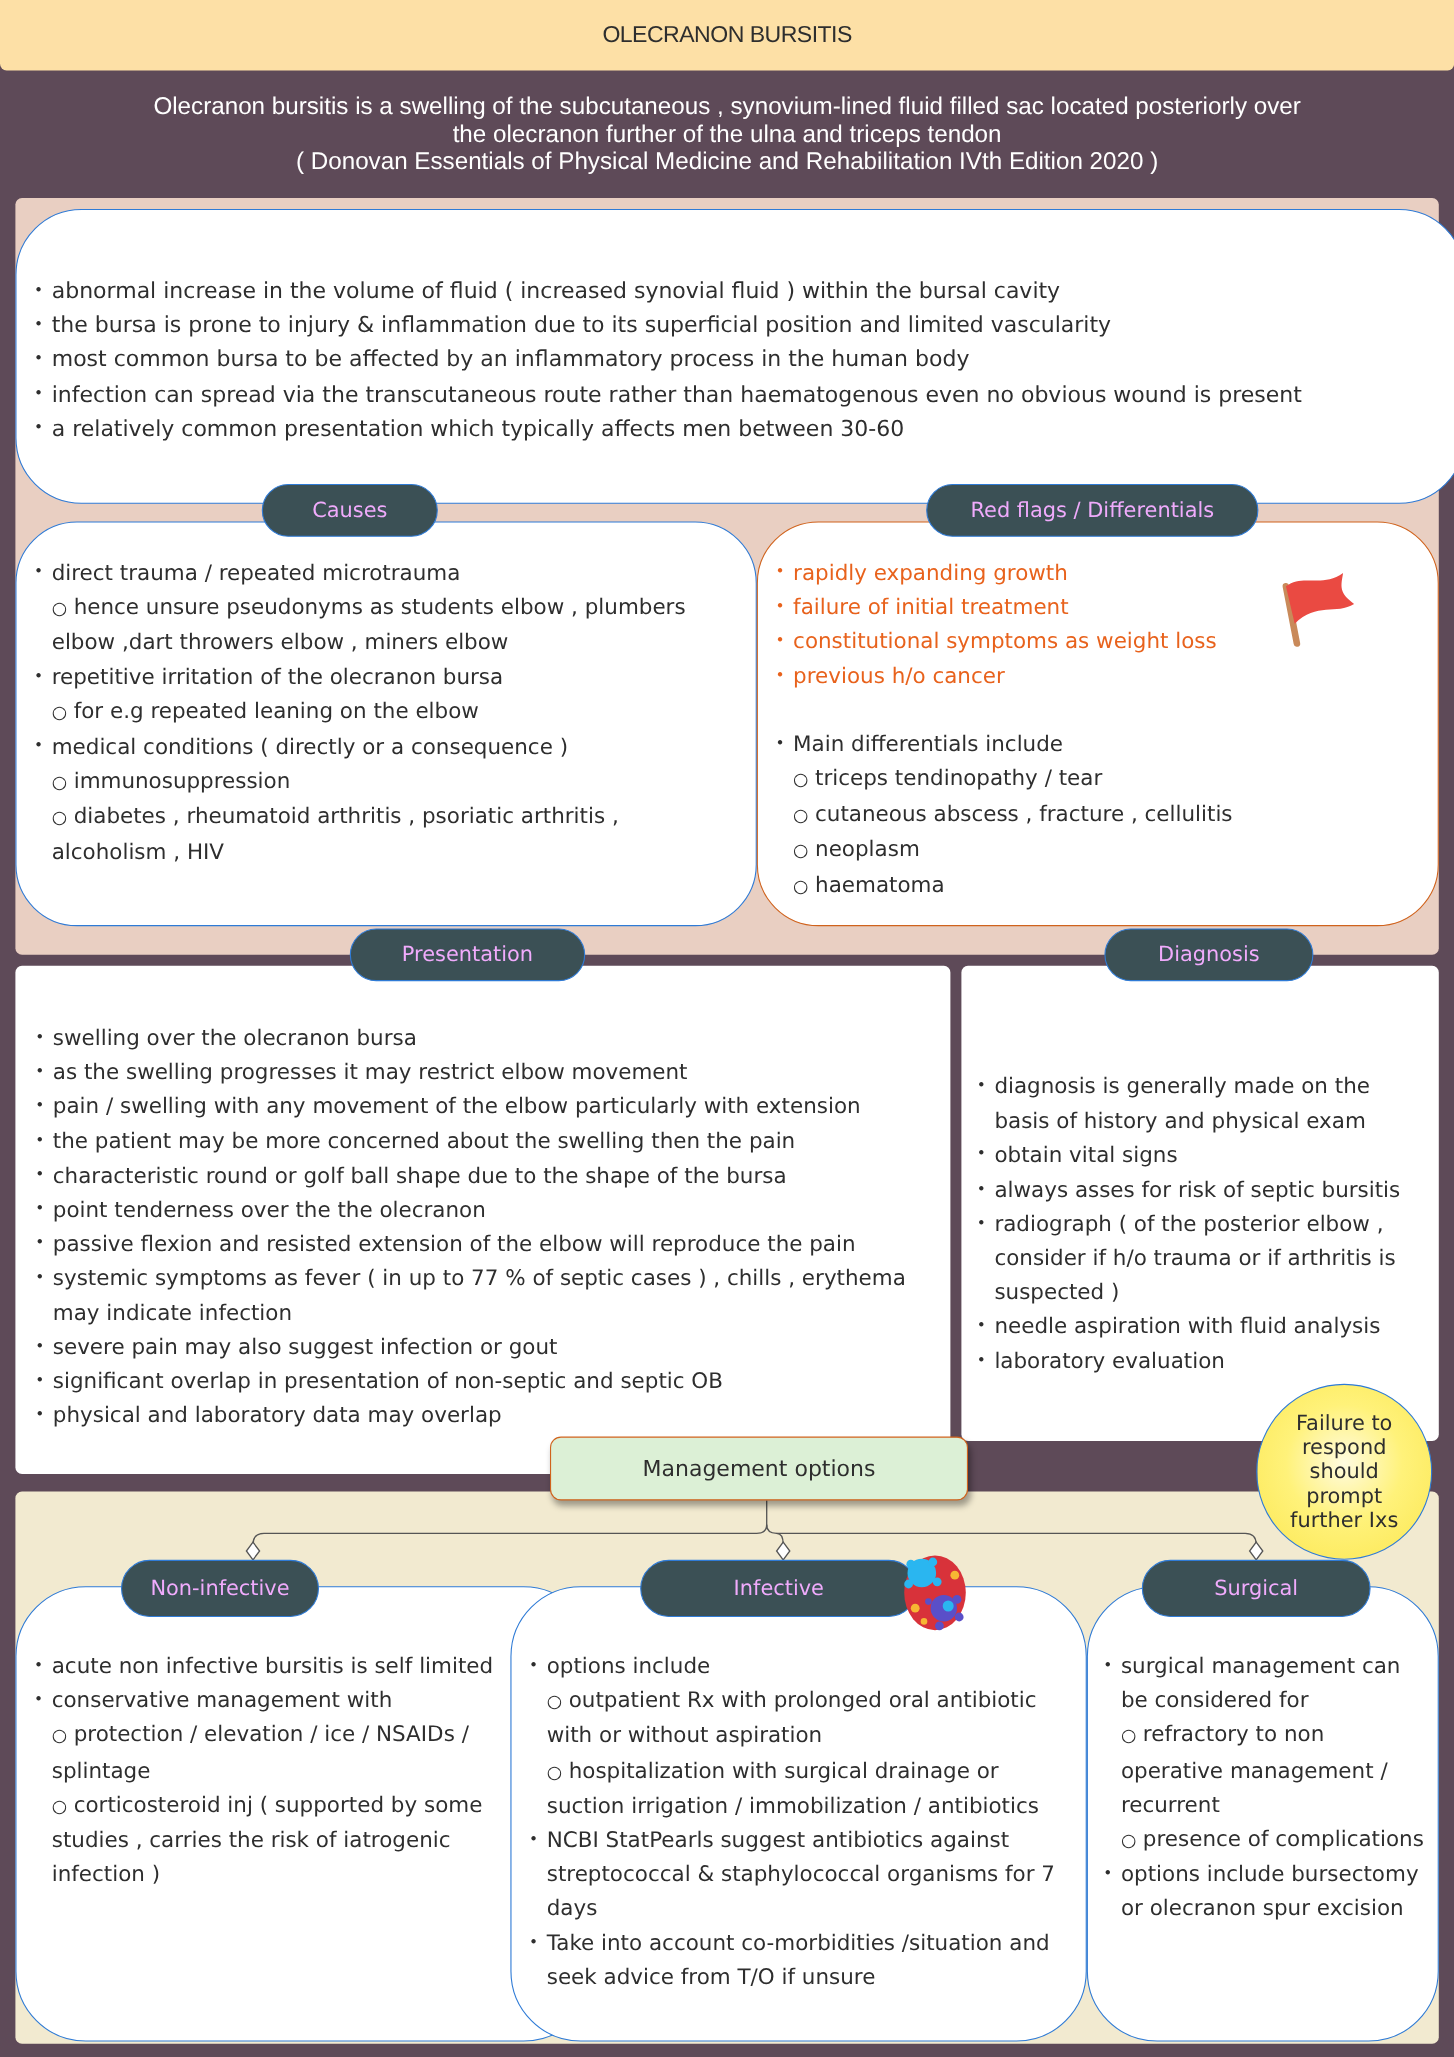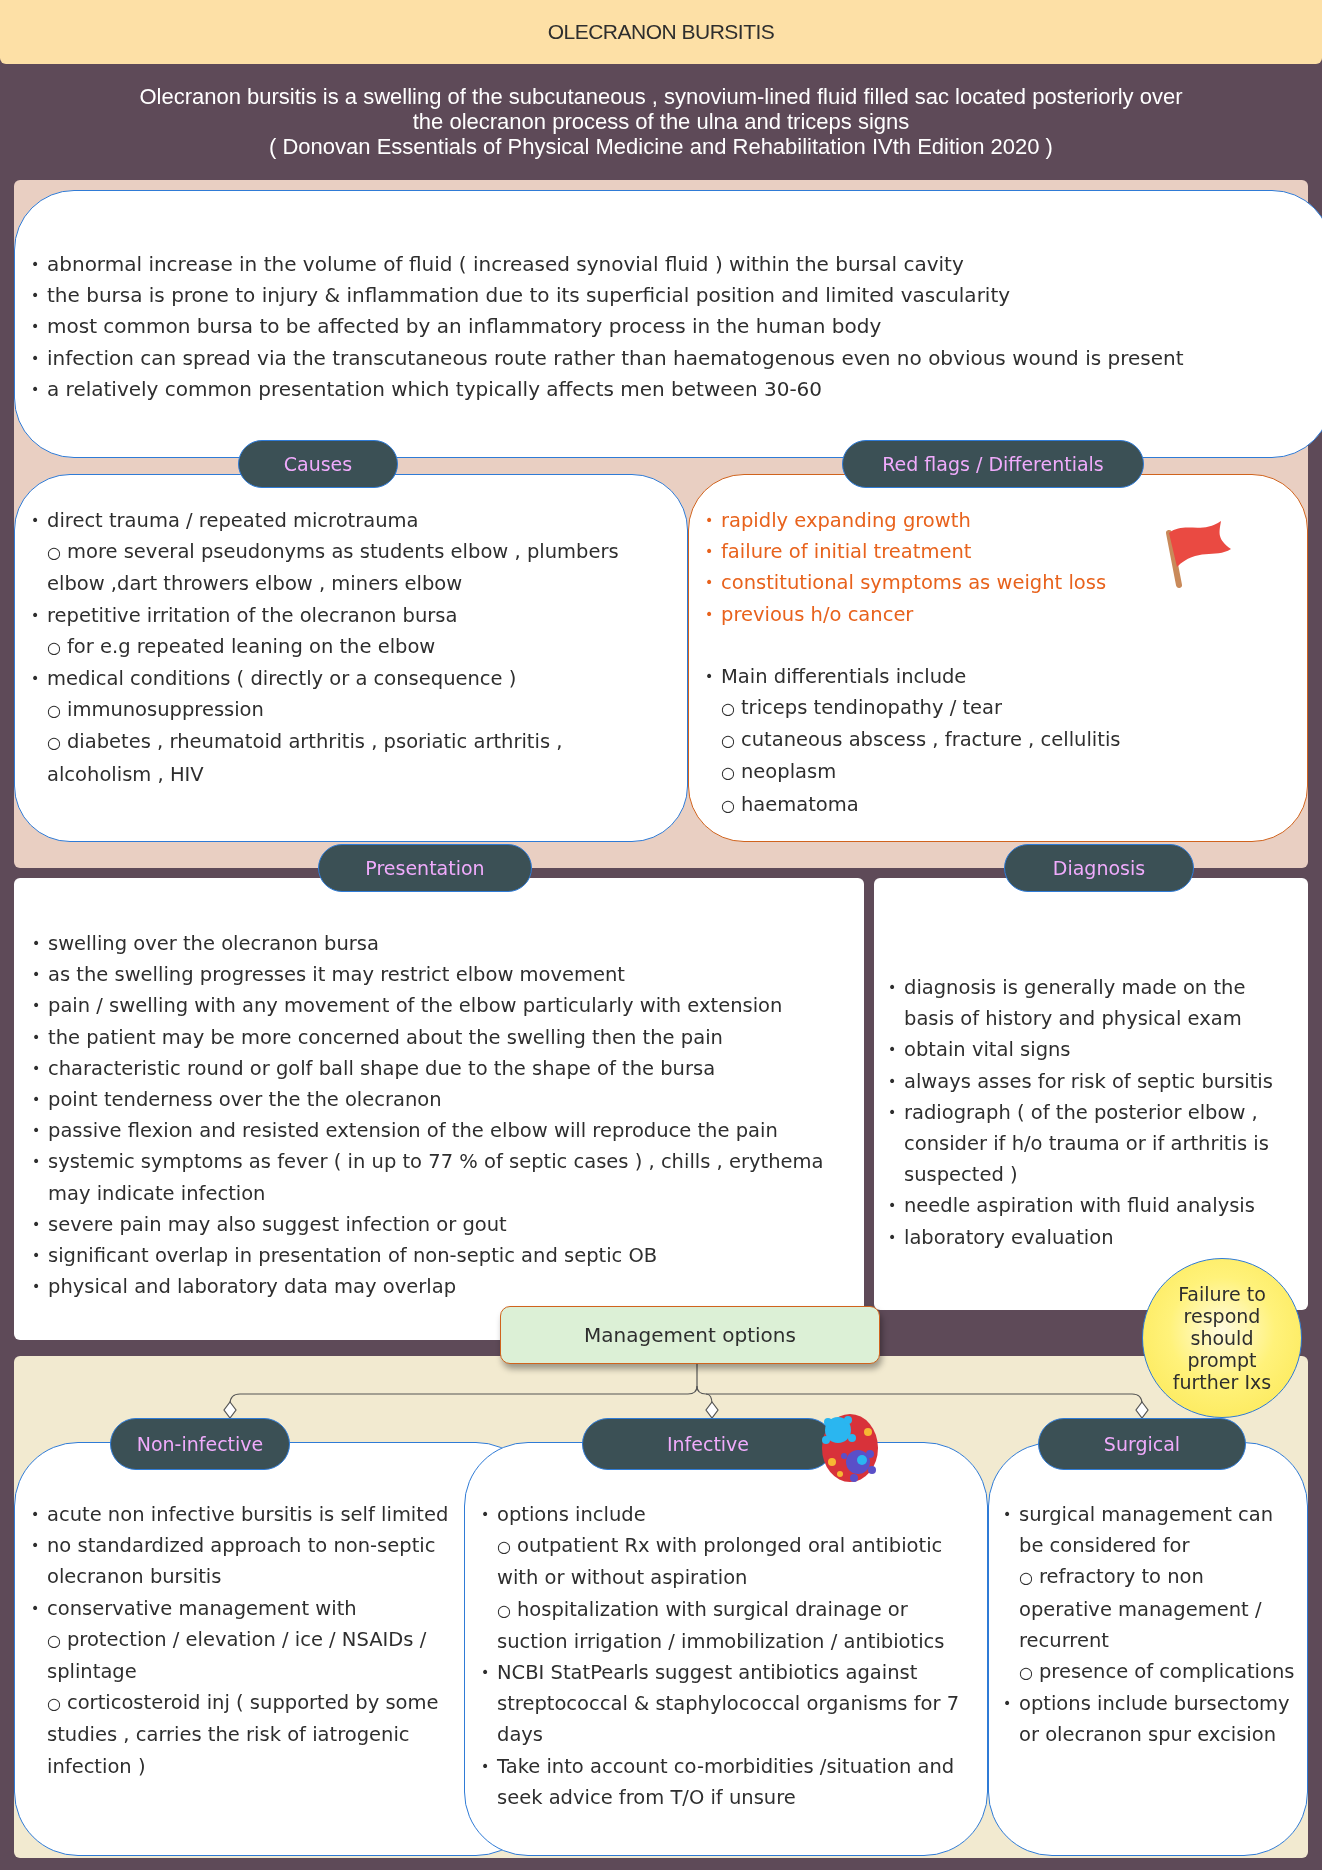--- a/index.html
+++ b/index.html
@@ -27,40 +27,40 @@
 </style>
 </head>
 <body>
 
 <div id="title-bar" class="abs">
   <span>OLECRANON BURSITIS</span>
 </div>
 
 <div id="intro" class="abs">
   <div>Olecranon bursitis is a swelling of the subcutaneous , synovium-lined fluid filled sac located posteriorly over</div>
-  <div>the olecranon process of the ulna and triceps signs</div>
+  <div>the olecranon further of the ulna and triceps tendon</div>
   <div>( Donovan Essentials of Physical Medicine and Rehabilitation IVth Edition 2020 )</div>
 </div>
 
 <div class="panel-bg" style="left:14px; top:180px; width:1294px; height:688px; background:#e9cfc2;"></div>
 
 <div class="card" style="left:14px; top:190px; width:1318px; height:268px; border-radius:60px;">
   <ul class="bl" style="position:absolute; left:16px; top:58px; width:1260px; font-size:20px; line-height:31.2px;">
     <li>abnormal increase in the volume of fluid ( increased synovial fluid ) within the bursal cavity</li>
     <li>the bursa is prone to injury &amp; inflammation due to its superficial position and limited vascularity</li>
     <li>most common bursa to be affected by an inflammatory process in the human body</li>
     <li>infection can spread via the transcutaneous route rather than haematogenous even no obvious wound is present</li>
     <li>a relatively common presentation which typically affects men between 30-60</li>
   </ul>
 </div>
 
 <div class="card" style="left:14px; top:474px; width:674px; height:368px;">
   <ul class="bl" style="position:absolute; left:16px; top:30px; width:650px;">
     <li>direct trauma / repeated microtrauma</li>
-    <li class="sub"><span class="circ">○</span><span>more several pseudonyms as students elbow , plumbers</span></li>
+    <li class="sub"><span class="circ">○</span><span>hence unsure pseudonyms as students elbow , plumbers</span></li>
     <li class="sub" style="padding-left:16px;">elbow ,dart throwers elbow , miners elbow</li>
     <li>repetitive irritation of the olecranon bursa</li>
     <li class="sub"><span class="circ">○</span><span>for e.g repeated leaning on the elbow</span></li>
     <li>medical conditions ( directly or a consequence )</li>
     <li class="sub"><span class="circ">○</span><span>immunosuppression</span></li>
     <li class="sub"><span class="circ">○</span><span>diabetes , rheumatoid arthritis , psoriatic arthritis ,</span></li>
     <li class="sub">alcoholism , HIV</li>
   </ul>
 </div>
 <div class="pill" style="left:238px; top:440px; width:160px;">
@@ -138,21 +138,20 @@
   </g>
 </svg>
 
 <div id="mgmt-box" class="abs">
   <span>Management options</span>
 </div>
 
 <div class="card" style="left:14px; top:1442px; width:526px; height:414px; border-radius:64px;">
   <ul class="bl" style="position:absolute; left:16px; top:56px; width:440px;">
     <li>acute non infective bursitis is self limited</li>
-    <li>no standardized approach to non-septic olecranon bursitis</li>
     <li>conservative management with</li>
     <li class="sub"><span class="circ">○</span><span>protection / elevation / ice / NSAIDs / splintage</span></li>
     <li class="sub"><span class="circ">○</span><span>corticosteroid inj ( supported by some studies , carries the risk of iatrogenic infection )</span></li>
   </ul>
 </div>
 <div class="pill" style="left:110px; top:1418px; width:180px; height:52px; border-radius:26px;">
   <span>Non-infective</span>
 </div>
 
 <div class="card" style="left:464px; top:1442px; width:524px; height:414px; border-radius:64px;">

